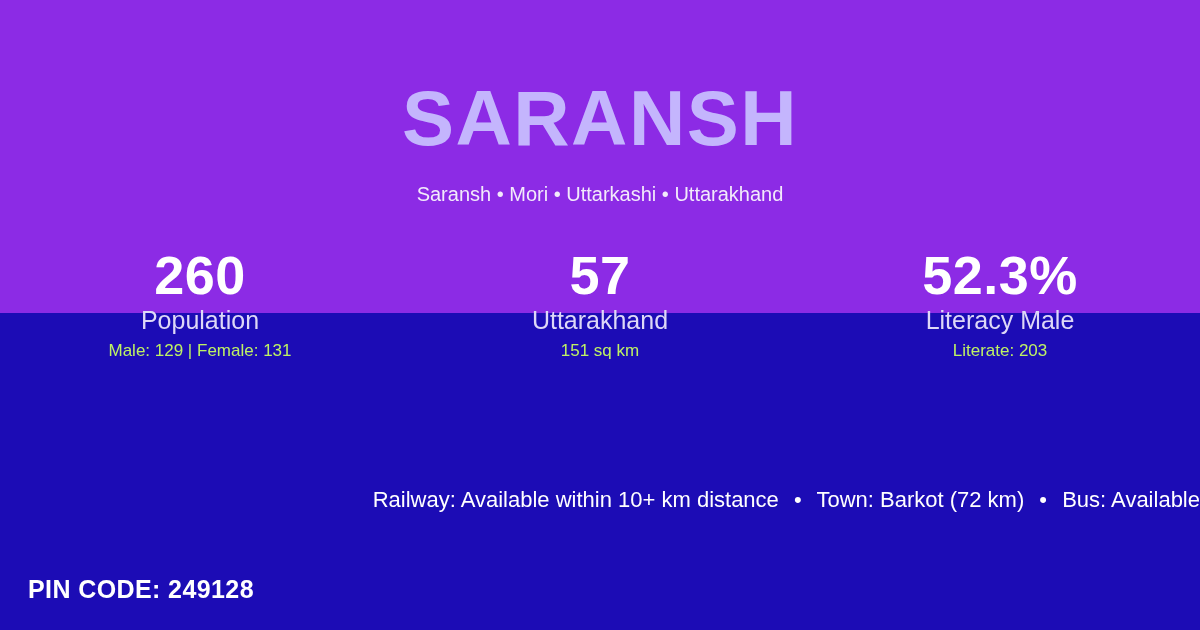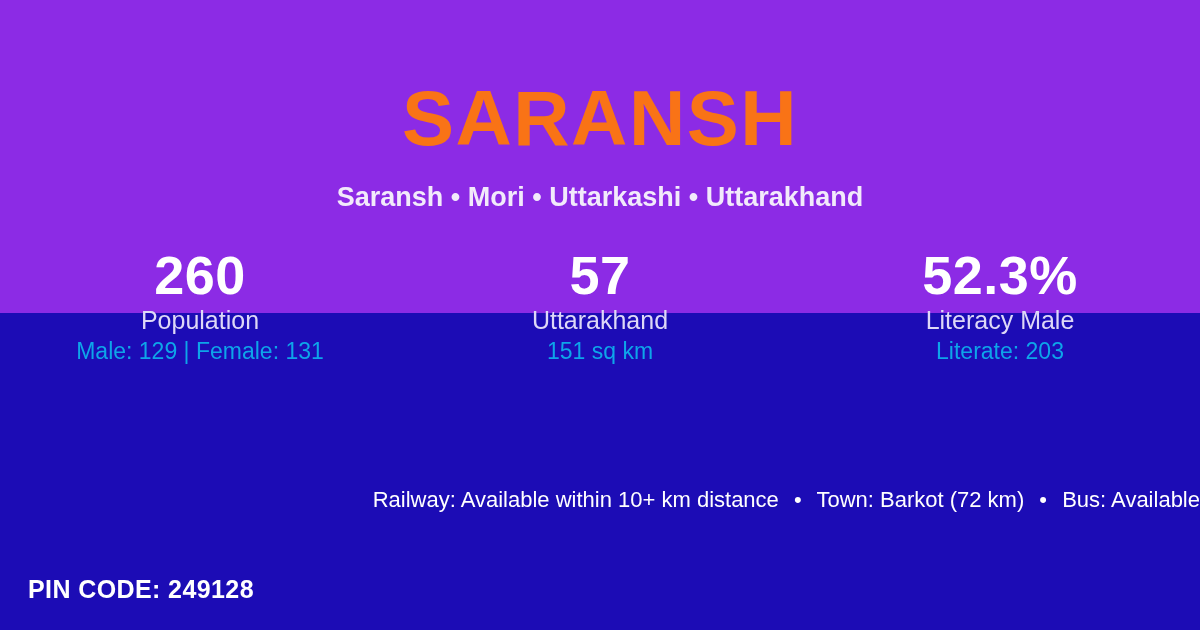--- a/index.html
+++ b/index.html
@@ -41,29 +41,29 @@
     text-align: center;
   }
 
   .title {
     margin: 0;
     padding-top: 79px;
     font-size: 78px;
     line-height: 1;
     font-weight: 700;
     letter-spacing: 1.5px;
-    color: #f97316;
+    color: #c4b5fd;
   }
 
   .subtitle {
     margin: 0;
     padding-top: 27px;
-    font-size: 27px;
+    font-size: 20px;
     line-height: 1;
-    font-weight: 700;
+    font-weight: 400;
     color: #f2eafb;
   }
 
   
   .stats {
     position: absolute;
     left: 0;
     top: 244px;
     width: 1200px;
     display: flex;
@@ -84,24 +84,24 @@
 
   .stat-label {
     font-size: 25px;
     line-height: 28px;
     font-weight: 400;
     color: #ded8f7;
   }
 
   .stat-sub {
     margin-top: 7px;
-    font-size: 23px;
+    font-size: 17px;
     line-height: 20px;
     font-weight: 400;
-    color: #0ea5e9;
+    color: #bef264;
   }
 
   
   .infra {
     position: absolute;
     left: 0;
     top: 486px;
     width: 1200px;
     text-align: right;
     font-size: 22px;

